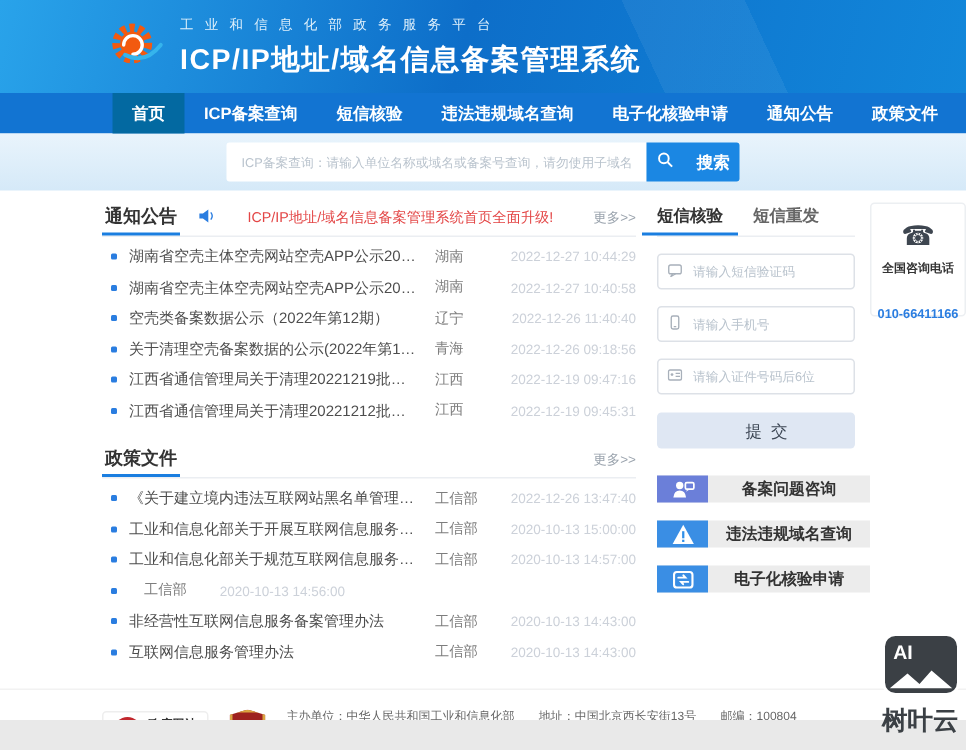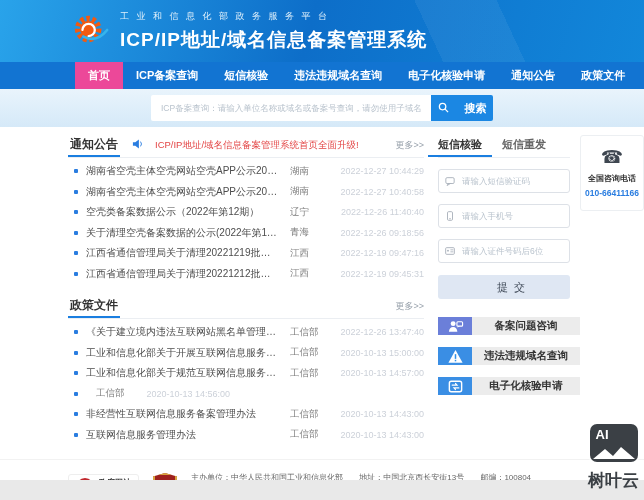--- a/index.html
+++ b/index.html
@@ -17,34 +17,34 @@
   .top-header::before{
     content:"";position:absolute;right:-40px;top:-60px;width:420px;height:200px;
     background:linear-gradient(65deg,transparent 42%,rgba(255,255,255,.06) 42%,rgba(255,255,255,.06) 58%,transparent 58%);
   }
   .logo{margin-right:10px;flex:none;}
   .platform-title{font-size:9px;color:#dff0fb;letter-spacing:7.5px;margin-bottom:4px;}
   .system-title{font-size:19px;font-weight:bold;color:#fff;letter-spacing:1px;}
   
   .nav{height:27px;background:#1274d2;display:flex;align-items:stretch;padding-left:75px;}
   .nav-item{display:flex;align-items:center;padding:0 13px;color:#fff;font-size:11px;font-weight:bold;cursor:pointer;white-space:nowrap;}
-  .nav-item.active{background:#ec4899;}
+  .nav-item.active{background:#0369a1;}
   
   .search-band{height:38px;background:linear-gradient(180deg,#e9f4fc,#d5e9f8);display:flex;align-items:center;justify-content:center;}
   .search-box{display:flex;width:342px;height:26px;}
   .search-input{flex:1;border:none;background:#fff;padding:0 10px;font-size:8.5px;color:#333;outline:none;border-radius:2px 0 0 2px;}
   .search-input::placeholder{color:#b9c3cd;}
   .search-btn{width:62px;background:#1b87e3;color:#fff;font-size:11px;font-weight:bold;display:flex;align-items:center;justify-content:center;gap:16px;border:none;border-radius:0 2px 2px 0;cursor:pointer;}
   
   .content{display:flex;margin:6px 0 0 68px;width:572px;gap:14px;}
   .left-col{width:356px;flex:none;}
   .right-col{width:202px;flex:none;}
   .panel-header{display:flex;align-items:center;border-bottom:1px solid #ebeef2;height:24px;}
   .panel-title{font-size:12px;font-weight:bold;color:#333;height:24px;line-height:22px;box-sizing:border-box;border-bottom:2px solid #1a7ee0;padding:0 2px;}
-  .marquee{display:flex;align-items:center;gap:12px;margin-left:12px;font-size:9.5px;color:#e34545;cursor:pointer;white-space:nowrap;overflow:hidden;}
+  .marquee{display:flex;align-items:center;gap:22px;margin-left:12px;font-size:9.5px;color:#e34545;cursor:pointer;white-space:nowrap;overflow:hidden;}
   .more-link{margin-left:auto;font-size:9px;color:#9aa3ad;cursor:pointer;flex:none;}
   .rows{margin-top:3px;}
   .row{display:flex;align-items:center;height:20.5px;font-size:10px;}
   .bullet{width:4px;height:4px;background:#2a7de0;border-radius:1px;margin:0 8px 0 6px;flex:none;}
   .row-title{flex:1;color:#4d4d4d;white-space:nowrap;overflow:hidden;text-overflow:ellipsis;cursor:pointer;}
   .row-region{width:38px;color:#7d7d7d;margin-left:10px;font-size:9.5px;flex:none;}
   .row-time{width:96px;color:#ccd1d9;text-align:right;font-size:9px;flex:none;}
   .policy-panel{margin-top:10px;}
   
   .right-top{display:flex;gap:10px;}
@@ -52,21 +52,21 @@
   .sms-tabs{display:flex;border-bottom:1px solid #ebeef2;height:24px;gap:20px;}
   .sms-tab{font-size:11px;font-weight:bold;color:#666;line-height:22px;cursor:pointer;height:24px;box-sizing:border-box;}
   .sms-tab.active{color:#333;border-bottom:2px solid #1a7ee0;padding:0 10px;margin:0 -10px;}
   .sms-input{display:flex;align-items:center;height:22px;border:1px solid #dde1e7;border-radius:3px;margin-top:11px;padding:0 6px;gap:5px;background:#fff;}
   .sms-input input{border:none;outline:none;flex:1;font-size:8.5px;color:#333;min-width:0;}
   .sms-input input::placeholder{color:#b9c3cd;}
   .submit-btn{margin-top:12px;width:100%;height:24px;background:#dfe7f3;border:none;border-radius:3px;font-size:11px;color:#3c4654;letter-spacing:6px;text-indent:6px;cursor:pointer;padding-left:20px;}
   .phone-card{width:58px;flex:none;border:1px solid #eceff2;border-radius:3px;padding:12px 2px 10px;text-align:center;margin-top:2px;height:52px;}
   .phone-glyph{font-size:18px;color:#3e4650;line-height:1;}
   .phone-label{font-size:8px;font-weight:bold;color:#333;margin-top:7px;}
-  .phone-number{font-size:8.5px;color:#2a7de0;font-weight:bold;margin-top:4px;}
+  .phone-number{font-size:8.5px;color:#2a7de0;font-weight:bold;margin-top:20px;}
   .actions{margin-top:18px;width:142px;display:flex;flex-direction:column;gap:12px;}
   .action-btn{display:flex;height:18px;background:#ececec;cursor:pointer;align-items:stretch;}
   .action-icon{width:34px;flex:none;background:#3a8ee4;display:flex;align-items:center;justify-content:center;}
   .action-btn:first-child .action-icon{background:#6b7fd9;}
   .action-label{flex:1;display:flex;align-items:center;justify-content:center;font-size:10.5px;font-weight:bold;color:#333;}
   
   .footer{margin:14px 0 0 0;padding:10px 0 0 68px;border-top:1px solid #f2f2f2;display:flex;gap:14px;align-items:flex-start;}
   .site-check-badge{display:flex;align-items:center;gap:5px;border:1px solid #eee;border-radius:3px;padding:3px 7px;cursor:pointer;flex:none;margin-top:4px;}
   .sc-icon{width:18px;height:18px;border-radius:50%;background:#c1272d;display:flex;align-items:center;justify-content:center;flex:none;}
   .sc-text{line-height:1.15;}

